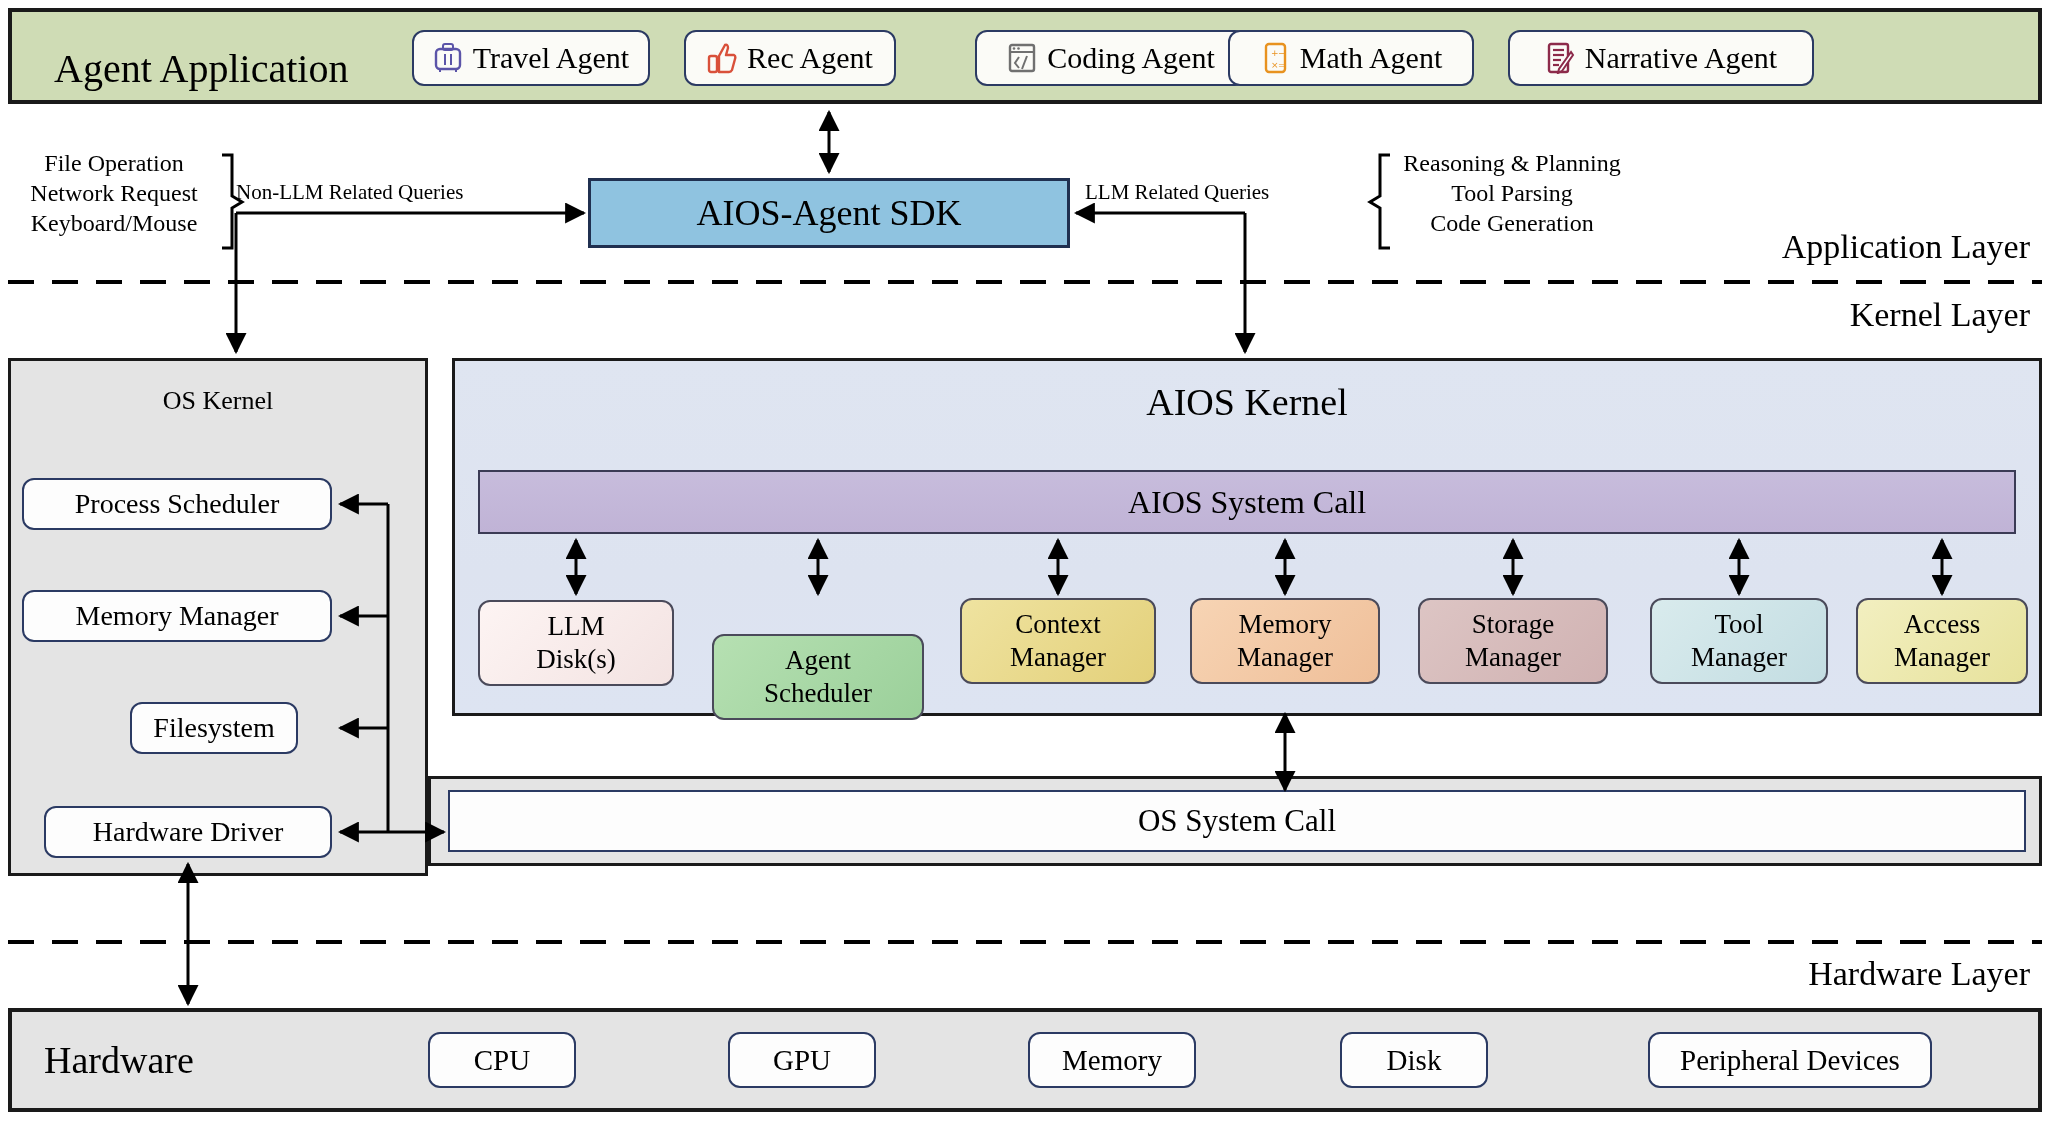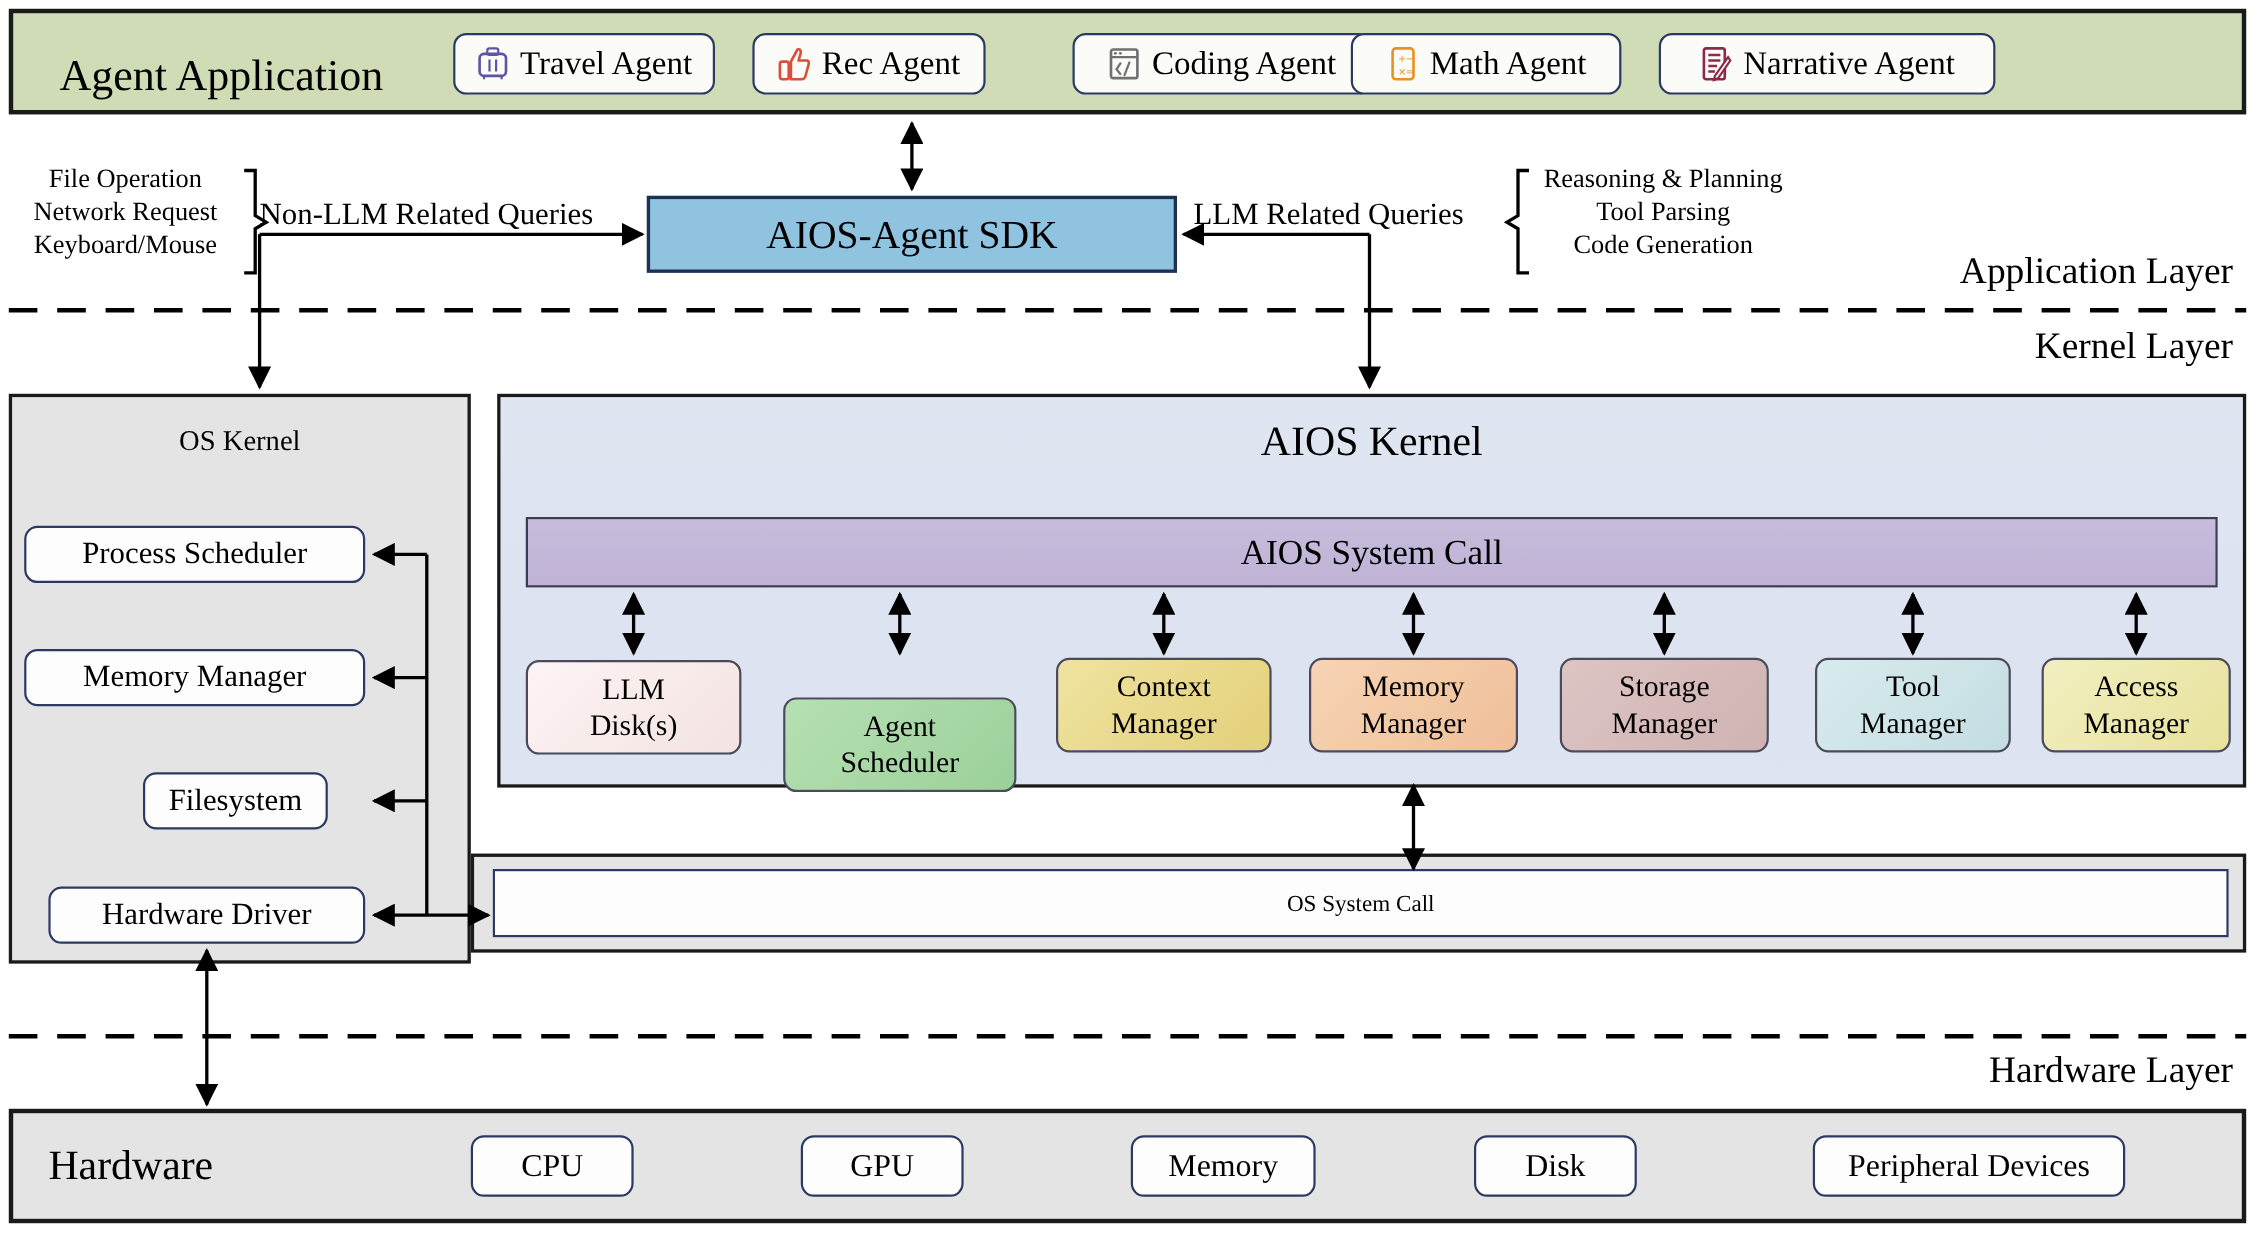--- a/index.html
+++ b/index.html
@@ -20,21 +20,21 @@
 
   
   #sdk-box{left:588px;top:178px;width:482px;height:70px;background:#8fc3e0;
            border:3px solid #203050;display:flex;align-items:center;
            justify-content:center;font-size:36px;}
 
   
   .ann{font-size:24px;line-height:30px;text-align:center;}
   #left-ann{left:14px;top:148px;width:200px;}
   #right-ann{left:1382px;top:148px;width:260px;}
-  .qlabel{font-size:28px;white-space:nowrap;font-family:Liberation Serif, serif;}
+  .qlabel{font-size:21px;white-space:nowrap;font-family:Liberation Serif, serif;}
   #nonllm-label{left:236px;top:180px;}
   #llm-label{left:1085px;top:180px;}
 
   
   .layer-label{font-size:34px;text-align:right;white-space:nowrap;}
   #lab-app{left:1500px;top:228px;width:530px;}
   #lab-kernel{left:1500px;top:296px;width:530px;}
   #lab-hw{left:1500px;top:955px;width:530px;}
 
   
@@ -55,21 +55,21 @@
                justify-content:center;font-size:32px;}
   .mgr{height:86px;border:2.5px solid #4a4a5a;border-radius:12px;
        display:flex;flex-direction:column;align-items:center;
        justify-content:center;font-size:27px;line-height:33px;text-align:center;}
 
   
   #os-sys-band{left:428px;top:776px;width:1614px;height:90px;background:#e4e4e4;
                border:3px solid #1a1a1a;}
   #os-sys-box{left:448px;top:790px;width:1578px;height:62px;background:#fdfdfd;
               border:2.5px solid #2b3a63;display:flex;align-items:center;
-              justify-content:center;font-size:21px;}
+              justify-content:center;font-size:31px;}
 
   
   #hw-band{left:8px;top:1008px;width:2034px;height:104px;background:#e4e4e4;
            border:4px solid #1a1a1a;}
   #hw-title{left:44px;top:1038px;width:280px;font-size:38px;}
   .hwbox{height:56px;background:#fdfdfd;border:2.5px solid #2b3a63;
          border-radius:12px;display:flex;align-items:center;
          justify-content:center;font-size:29px;padding:0 20px;}
 
   svg.wires{position:absolute;left:0;top:0;width:2050px;height:1128px;

